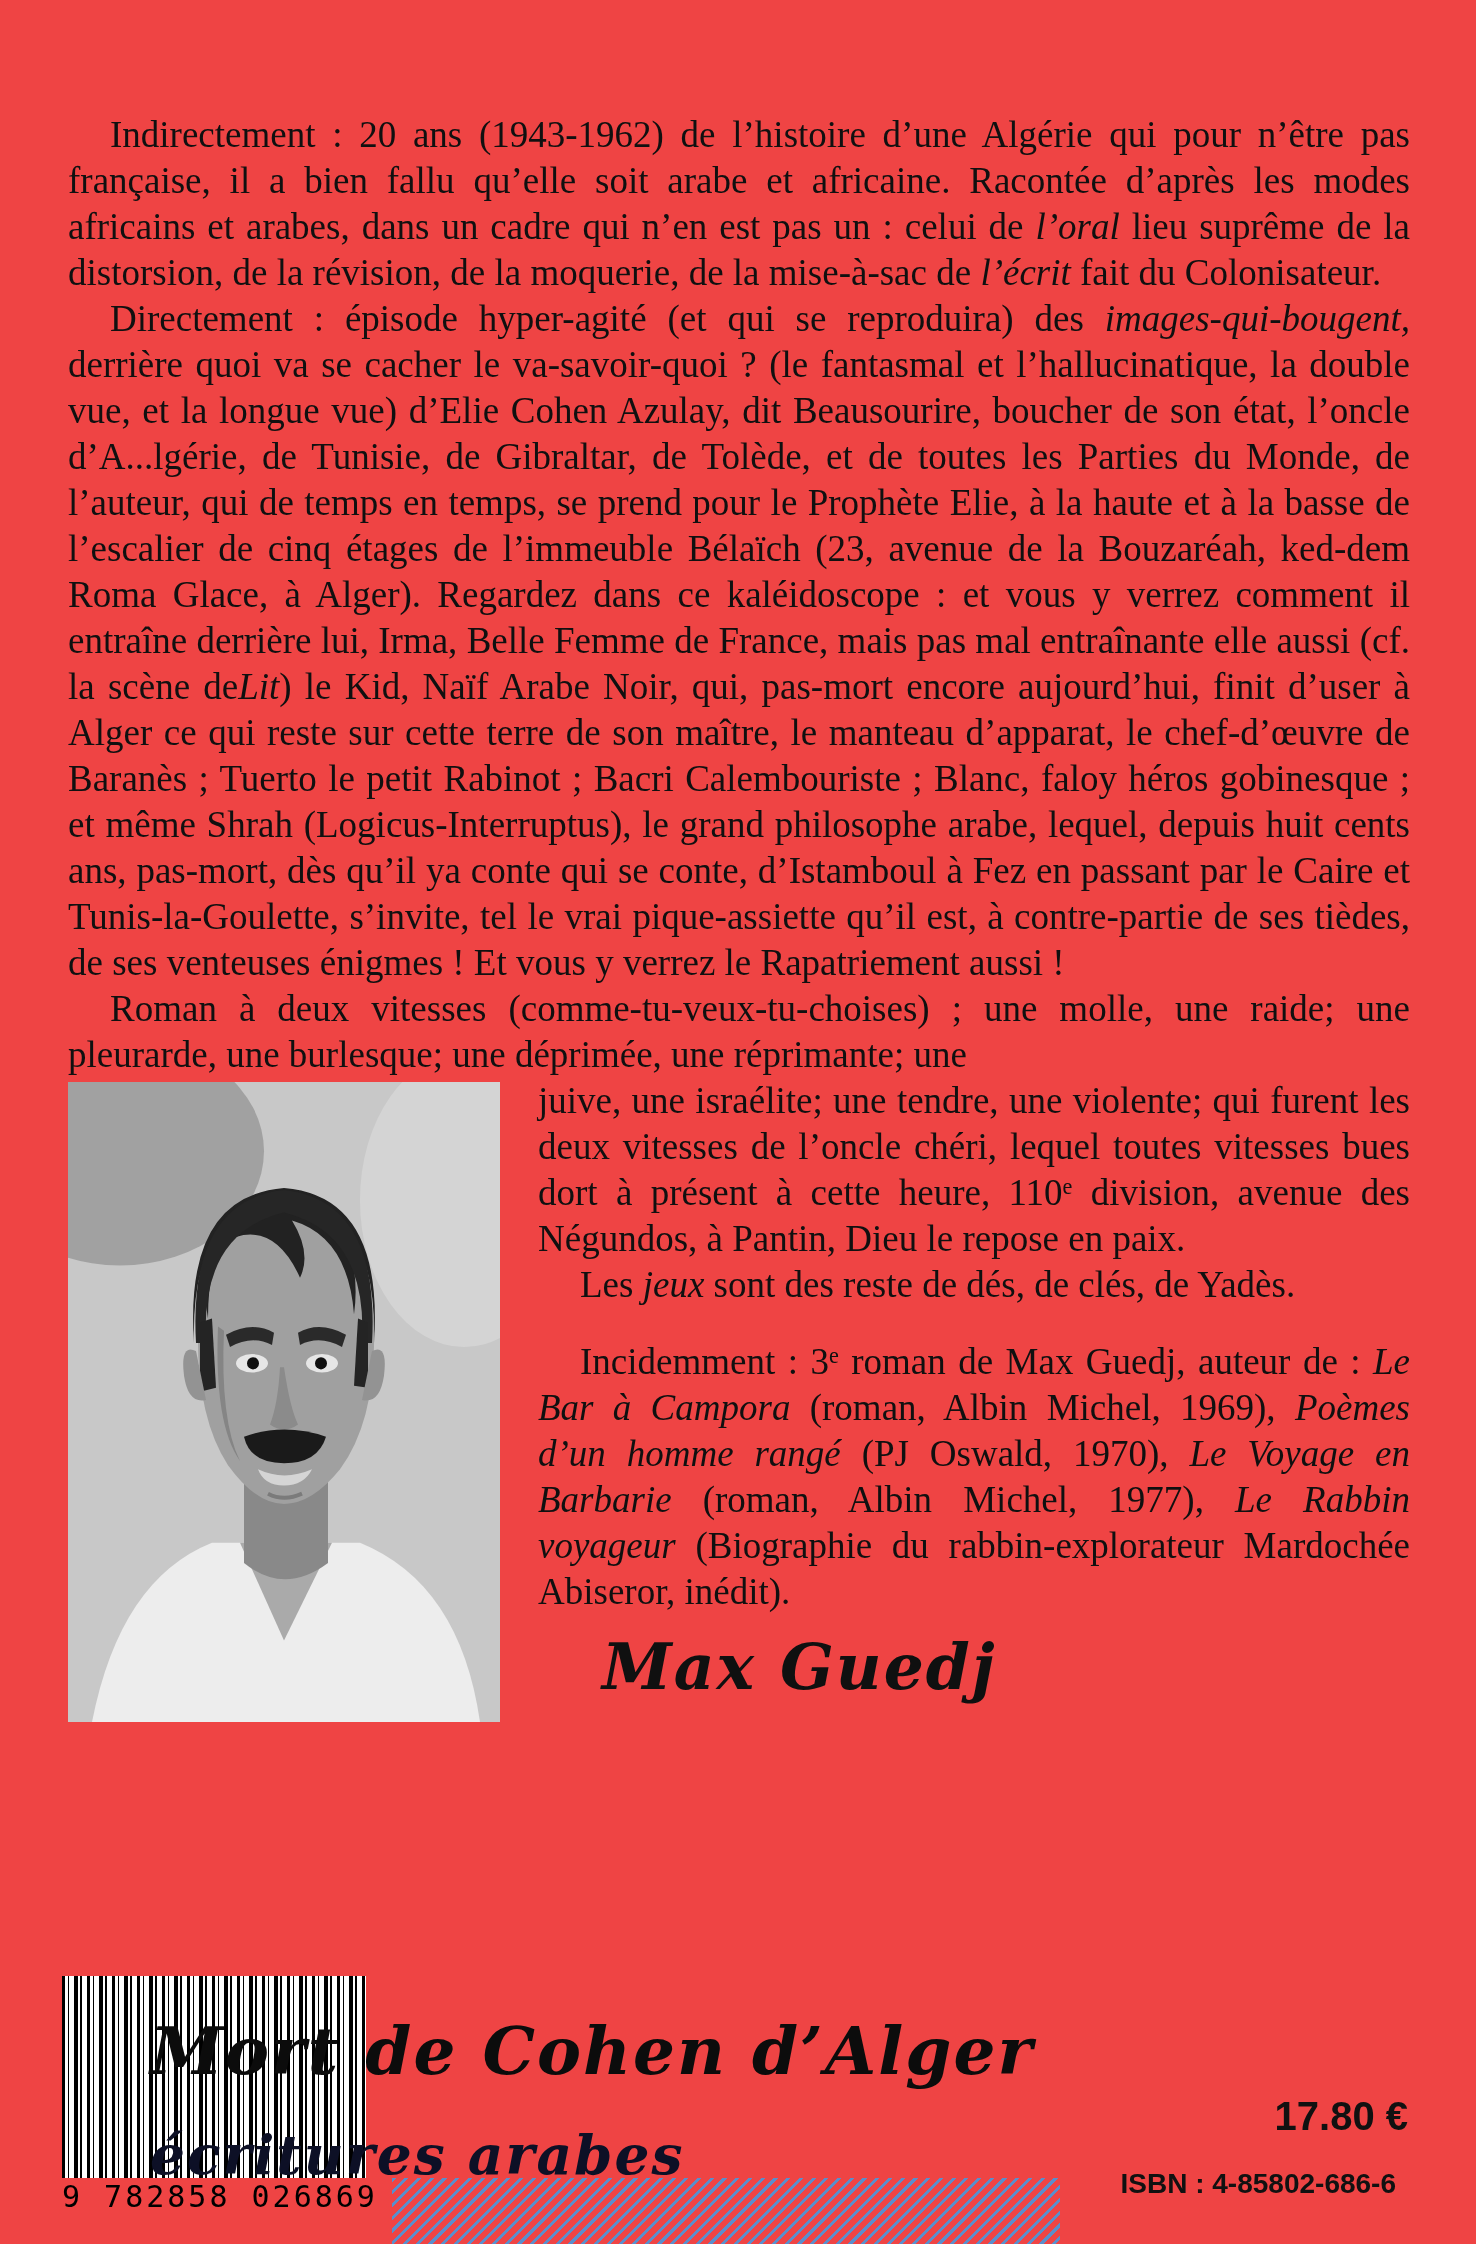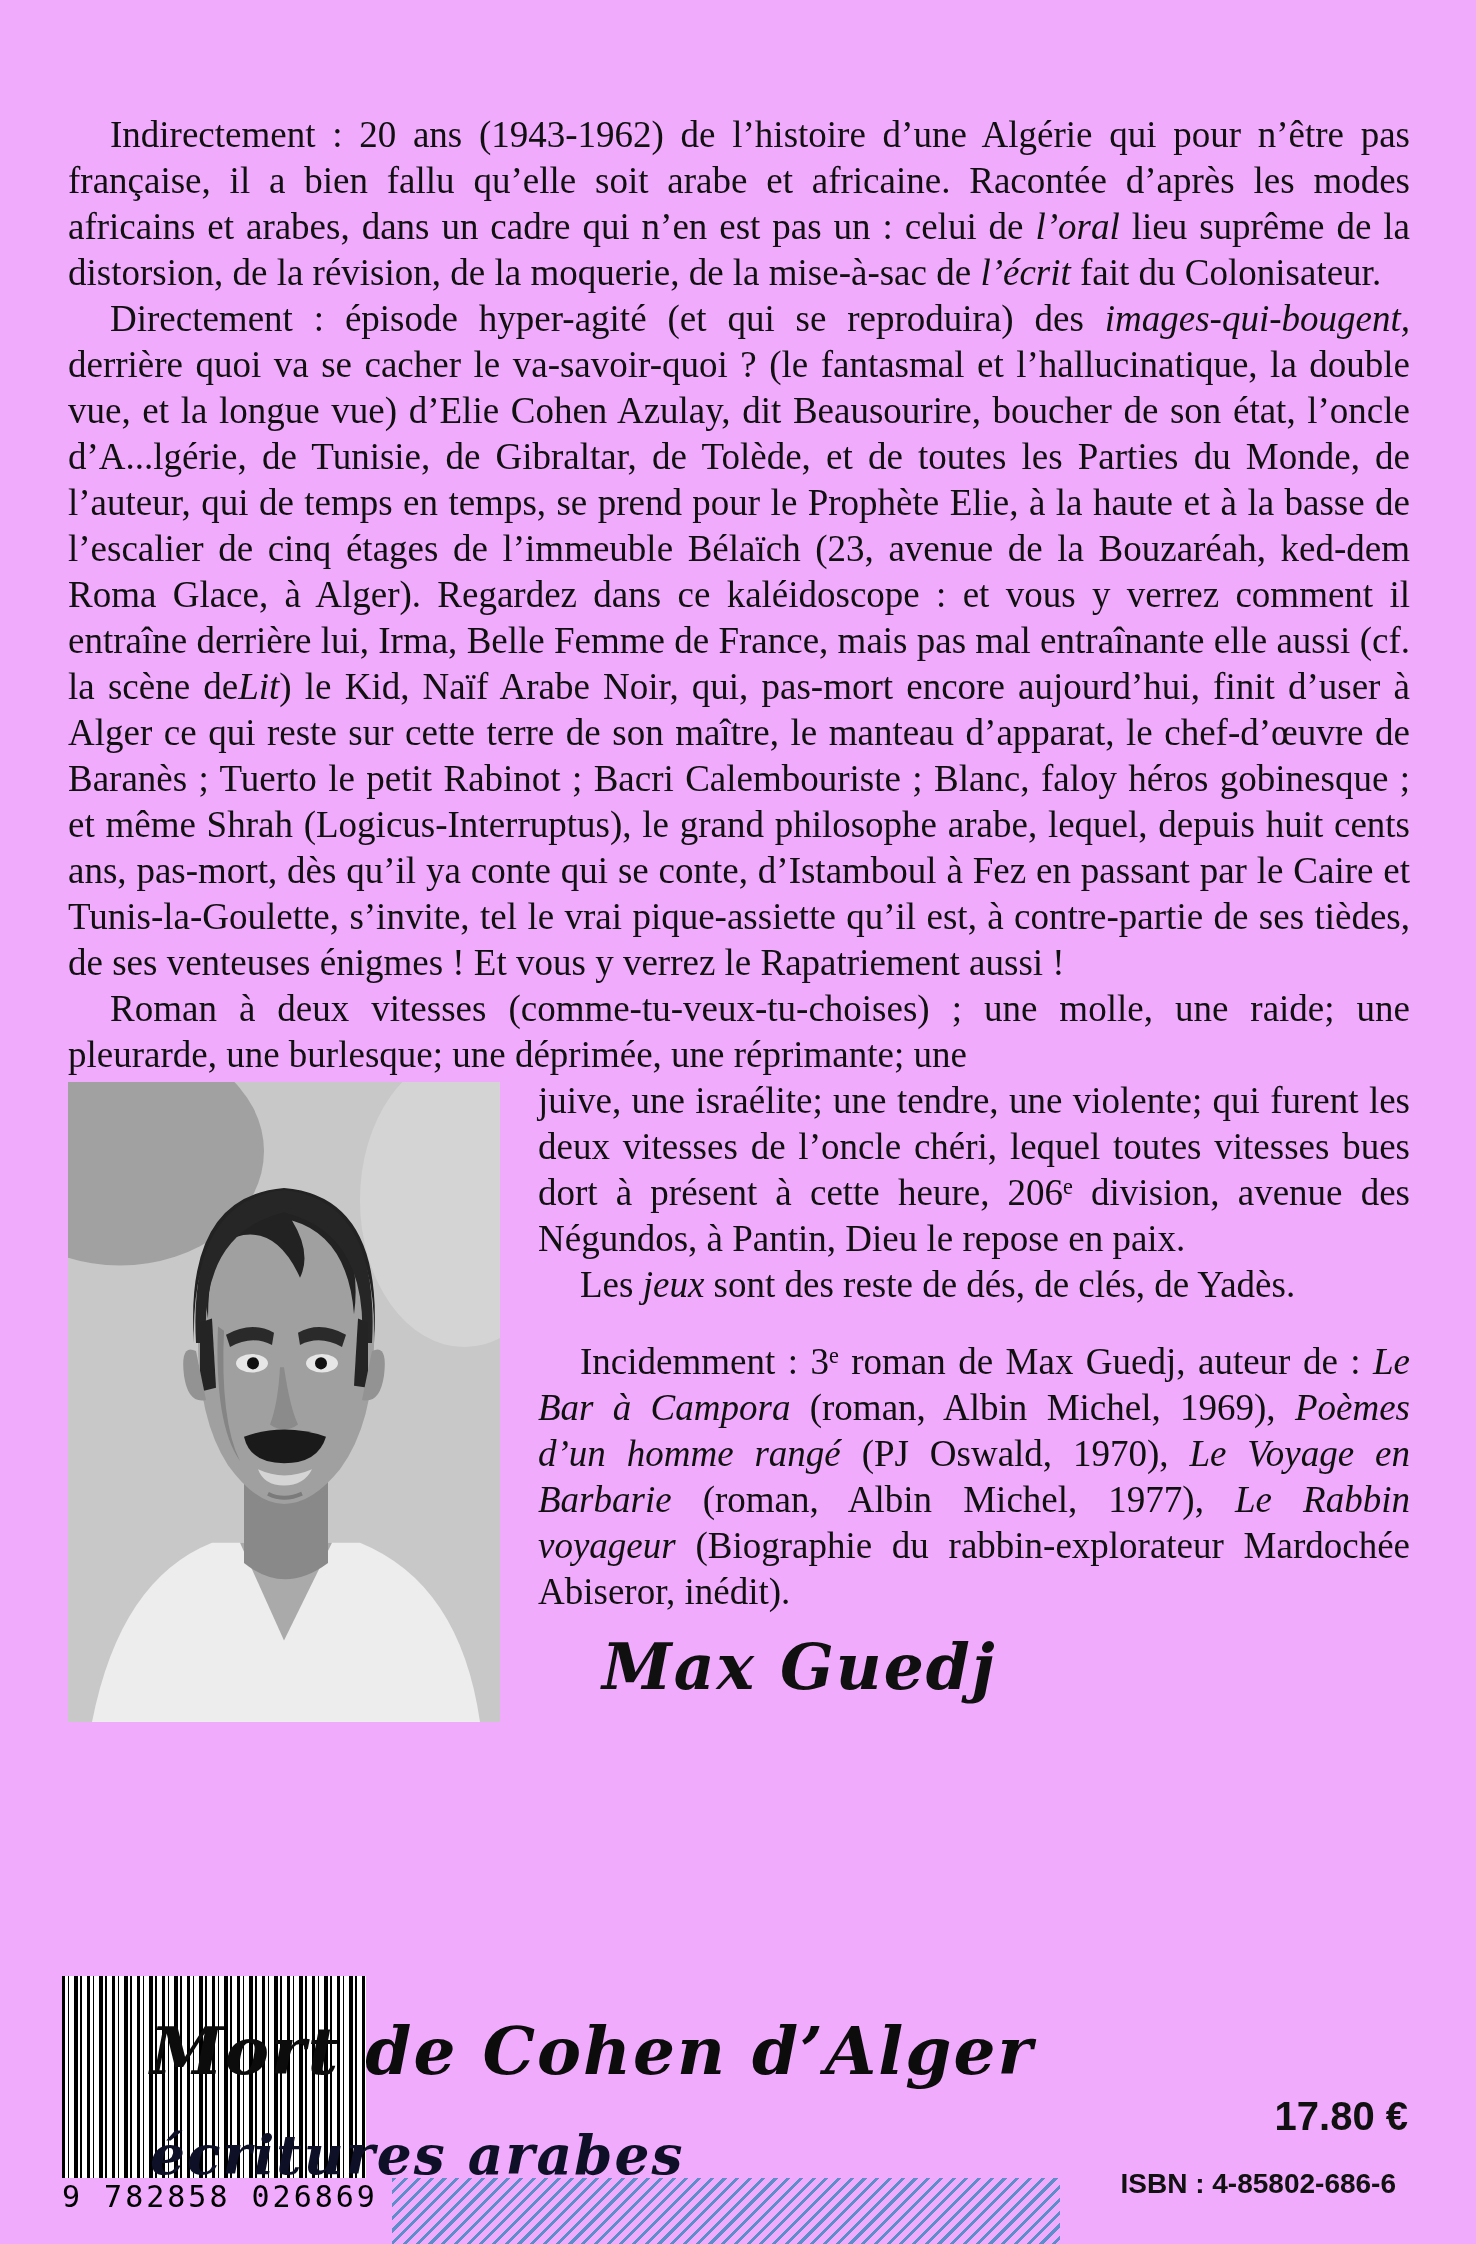--- a/index.html
+++ b/index.html
@@ -2,21 +2,21 @@
 <html><head>
 <meta charset="utf-8">
 <title>Book back cover</title>
 <style>
   * { margin:0; padding:0; box-sizing:border-box; }
   html,body { background:#d9d9d9; }
   .page {
     position:relative;
     width:1476px; height:2244px;
     margin:0 auto;
-    background:#f0abfc;
+    background:#ef4444;
     color:#101010;
     font-family:"Liberation Serif", serif;
     overflow:hidden;
   }
 
   
   .blurb {
     position:absolute;
     left:68px; top:112px; width:1342px;
     font-size:37px; line-height:46px;
@@ -136,21 +136,21 @@
           <circle cx="126.5" cy="138" r="3" fill="#17130e"></circle>
           <path d="M108 140 Q111 160 115 168 Q108 173 101 168 Q105 158 106 140 Z" fill="#94897a"></path>
           <path d="M88 174 Q108 167 129 174 Q125 187 108 187 Q91 187 88 174 Z" fill="#211c15"></path>
           <path d="M95 190 Q108 196 122 190 Q118 198 108 198 Q98 198 95 190 Z" fill="#d9d2c6"></path>
           <path d="M100 202 Q108 206 117 202" stroke="#857a6a" stroke-width="2" fill="none"></path>
           <path d="M64 132 Q56 128 58 144 Q60 158 69 156 Z" fill="#9c9183"></path>
           <path d="M152 132 Q160 128 158 144 Q156 158 147 156 Z" fill="#9c9183"></path>
         </svg>
       </div>
 
-      <p class="wrapped cont"><span>juive, une israélite; une tendre, une violente; qui furent les deux vitesses de l’oncle chéri, lequel toutes vitesses bues dort à présent à cette heure, 206</span><span class="sup">e</span><span> division, avenue des Négundos, à Pantin, Dieu le repose en paix.</span></p>
+      <p class="wrapped cont"><span>juive, une israélite; une tendre, une violente; qui furent les deux vitesses de l’oncle chéri, lequel toutes vitesses bues dort à présent à cette heure, 110</span><span class="sup">e</span><span> division, avenue des Négundos, à Pantin, Dieu le repose en paix.</span></p>
 
       <p class="wrapped para"><span>Les </span><span class="it">jeux</span><span> sont des reste de dés, de clés, de Yadès.</span></p>
 
       <p class="wrapped para gap"><span>Incidemment : 3</span><span class="sup">e</span><span> roman de Max Guedj, auteur de : </span><span class="it">Le Bar à Campora</span><span> (roman, Albin Michel, 1969), </span><span class="it">Poèmes d’un homme rangé</span><span> (PJ Oswald, 1970), </span><span class="it">Le Voyage en Barbarie</span><span> (roman, Albin Michel, 1977), </span><span class="it">Le Rabbin voyageur</span><span> (Biographie du rabbin-explorateur Mardochée Abiseror, inédit).</span></p>
 
       <div class="signature">Max Guedj</div>
 
     </div>
   </div>
 

